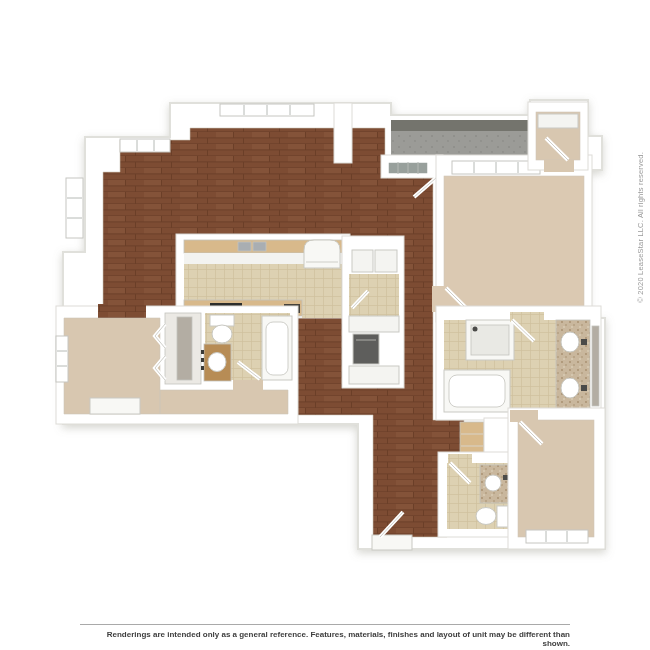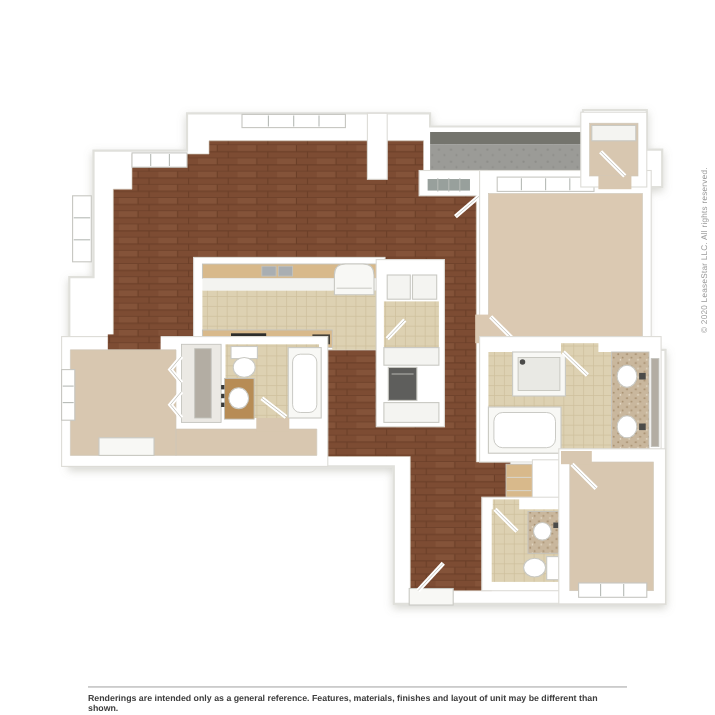--- a/index.html
+++ b/index.html
@@ -3,21 +3,21 @@
 <meta charset="utf-8">
 <style>
   html,body{margin:0;padding:0;background:#ffffff;}
   .stage{position:relative;width:650px;height:650px;background:#fff;overflow:hidden;
          font-family:"Liberation Sans",sans-serif;}
   .plan-svg{position:absolute;left:0;top:0;}
   .copyright{position:absolute;top:152px;right:5px;transform-origin:top right;
              transform:rotate(-90deg) translateY(-100%);font-size:7.5px;color:#9a9a9a;
              white-space:nowrap;letter-spacing:.2px;}
   .footer{position:absolute;left:80px;top:624px;width:490px;border-top:1px solid #a9a9a9;
-          padding-top:5px;text-align:left;font-size:8px;font-weight:bold;color:#3e3e3e;}
+          padding-top:5px;text-align:right;font-size:8px;font-weight:bold;color:#3e3e3e;}
   
   .wallblock{stroke:#dddcd7;stroke-width:1;}
   .floorline{stroke:#cfc7b9;stroke-width:.6;}
   .fix{stroke:#c9c9c3;stroke-width:1;}
   .fixin{stroke:#c3c3bd;stroke-width:.8;}
   .pane{stroke:#b6bab6;stroke-width:1;}
   .winframe{stroke:#c6c6c1;stroke-width:1;}
   .leafw{stroke:#ffffff;stroke-width:4;stroke-linecap:butt;}
   .leafe{stroke:#c2c2bb;stroke-width:.8;}
   .knob{fill:#3a3a38;}

